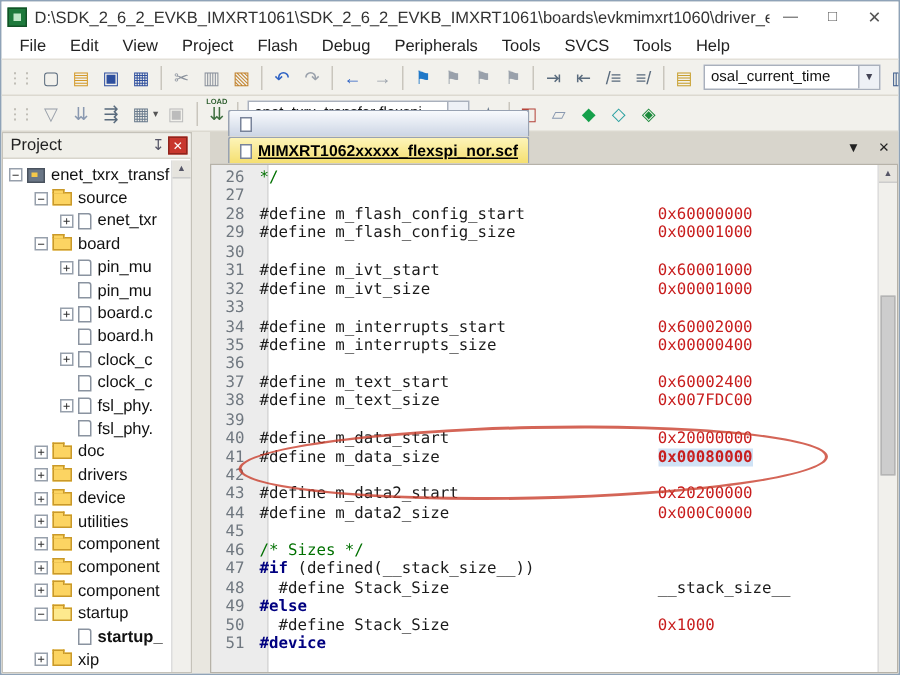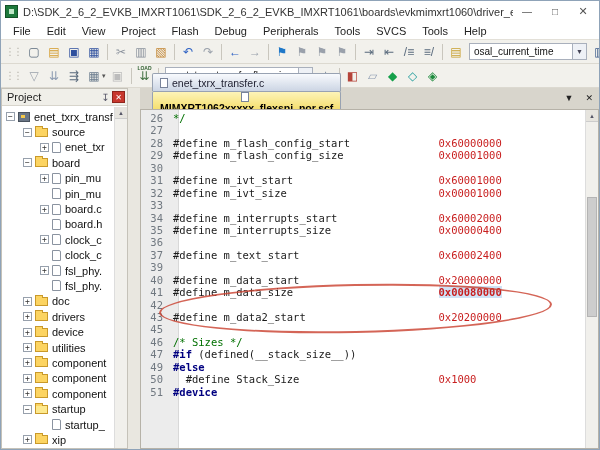--- a/index.html
+++ b/index.html
@@ -64,21 +64,21 @@
   .tree-scroll { position:absolute; right:0; top:18px; width:13px; bottom:0; background:#f1f0ec; border-left:1px solid #ddd; }
   .sb-btn { height:12px; display:flex; align-items:center; justify-content:center; font-size:6px; color:#556;
             background:#e6e4de; border-bottom:1px solid #ccc; }
 
   
   .editor { position:absolute; left:139px; top:0; right:0; bottom:0; background:#d8d5cc; }
   .tabbar { height:21px; display:flex; align-items:flex-end; padding-left:12px; position:relative; }
   .tab { height:18px; display:flex; align-items:center; padding:0 7px; font-size:10.5px; margin-right:3px;
          border:1px solid #98a2b2; border-bottom:none; border-radius:2px 2px 0 0; color:#223; }
   .tab.inactive { background:linear-gradient(#f8fafd,#ccd5e4); }
-  .tab.active { background:linear-gradient(#fdf4b8,#f5df70); font-weight:bold; text-decoration:underline; color:#000;flex-direction:column; }
+  .tab.active { background:linear-gradient(#fdf4b8,#f5df70); font-weight:bold; text-decoration:underline; color:#000; }
   .tabicon { width:8px; height:10px; background:#fff; border:1px solid #78839a; margin-right:4px; flex:none; }
   .tabbar-ctl { position:absolute; right:6px; top:5px; display:flex; gap:12px; align-items:center; }
   .tabbar-ctl span { font-size:9px; color:#222; }
 
   .code-area { position:absolute; left:0; top:21px; right:0; bottom:0; background:#fff;
                border:1px solid #b6b2a8; overflow:hidden; }
   .gutter-bg { position:absolute; left:0; top:0; bottom:0; width:38px; background:#ececec; border-right:1px solid #d8d8d8; }
   .codelines { position:absolute; left:0; top:2px; right:14px; bottom:0; }
   .crow { height:12.45px; line-height:12.45px; white-space:pre; font-family:"DejaVu Sans Mono", monospace; font-size:10.5px; }
   .ln { display:inline-block; width:32px; text-align:right; padding-right:10px; color:#707880; }
@@ -280,42 +280,41 @@
           <div class="tree-row" style="padding-left: 21px;">
             <span class="tw-box">+</span>
             <span class="ticon folder"></span>
             <span>component</span>
           </div>
           <div class="tree-row" style="padding-left: 21px;">
             <span class="tw-box">−</span>
             <span class="ticon folder-open"></span>
             <span>startup</span>
           </div>
-          <div class="tree-row" style="padding-left: 38px;">
+          <div class="tree-row" style="padding-left: 38px; font-weight: bold;">
             <span class="tw-spacer"></span>
             <span class="ticon file"></span>
             <span>startup_</span>
           </div>
           <div class="tree-row" style="padding-left: 21px;">
             <span class="tw-box">+</span>
             <span class="ticon folder"></span>
             <span>xip</span>
           </div>
         </div>
       <div class="tree-scroll">
         <div class="sb-btn">▲</div>
       </div>
     </div>
 
     <div class="editor">
       <div class="tabbar">
         <span id="tabs">
             <span class="tab inactive">
               <span class="tabicon"></span>
-              <span>enet_txrx_transfer.c</span>
             </span>
             <span class="tab active">
               <span class="tabicon"></span>
               <span>MIMXRT1062xxxxx_flexspi_nor.scf</span>
             </span>
           </span>
         <span class="tabbar-ctl">
           <span>▼</span>
           <span>✕</span>
         </span>
@@ -328,28 +327,31 @@
             <div class="crow"><span class="ln">28</span><span class="pp">#define m_flash_config_start              </span><span class="num">0x60000000</span></div>
             <div class="crow"><span class="ln">29</span><span class="pp">#define m_flash_config_size               </span><span class="num">0x00001000</span></div>
             <div class="crow"><span class="ln">30</span></div>
             <div class="crow"><span class="ln">31</span><span class="pp">#define m_ivt_start                       </span><span class="num">0x60001000</span></div>
             <div class="crow"><span class="ln">32</span><span class="pp">#define m_ivt_size                        </span><span class="num">0x00001000</span></div>
             <div class="crow"><span class="ln">33</span></div>
             <div class="crow"><span class="ln">34</span><span class="pp">#define m_interrupts_start                </span><span class="num">0x60002000</span></div>
             <div class="crow"><span class="ln">35</span><span class="pp">#define m_interrupts_size                 </span><span class="num">0x00000400</span></div>
             <div class="crow"><span class="ln">36</span></div>
             <div class="crow"><span class="ln">37</span><span class="pp">#define m_text_start                      </span><span class="num">0x60002400</span></div>
+            <div class="crow"><span class="ln">38</span><span class="pp">#define m_text_size                       </span><span class="num">0x007FDC00</span></div>
             <div class="crow"><span class="ln">39</span></div>
             <div class="crow"><span class="ln">40</span><span class="pp">#define m_data_start                      </span><span class="num">0x20000000</span></div>
             <div class="crow"><span class="ln">41</span><span class="pp">#define m_data_size                       </span><span class="numsel">0x00080000</span></div>
             <div class="crow"><span class="ln">42</span></div>
             <div class="crow"><span class="ln">43</span><span class="pp">#define m_data2_start                     </span><span class="num">0x20200000</span></div>
+            <div class="crow"><span class="ln">44</span><span class="pp">#define m_data2_size                      </span><span class="num">0x000C0000</span></div>
             <div class="crow"><span class="ln">45</span></div>
             <div class="crow"><span class="ln">46</span><span class="cm">/* Sizes */</span></div>
             <div class="crow"><span class="ln">47</span><span class="kw">#if</span><span class="pp"> (defined(__stack_size__))</span></div>
+            <div class="crow"><span class="ln">48</span><span class="pp">  #define Stack_Size                      </span><span class="pp">__stack_size__</span></div>
             <div class="crow"><span class="ln">49</span><span class="kw">#else</span></div>
             <div class="crow"><span class="ln">50</span><span class="pp">  #define Stack_Size                      </span><span class="num">0x1000</span></div>
             <div class="crow"><span class="ln">51</span><span class="kw">#device</span></div>
           </div>
         <div class="vscroll">
           <div class="sb-btn">▲</div>
           <div class="thumb"></div>
         </div>
       </div>
     </div>

